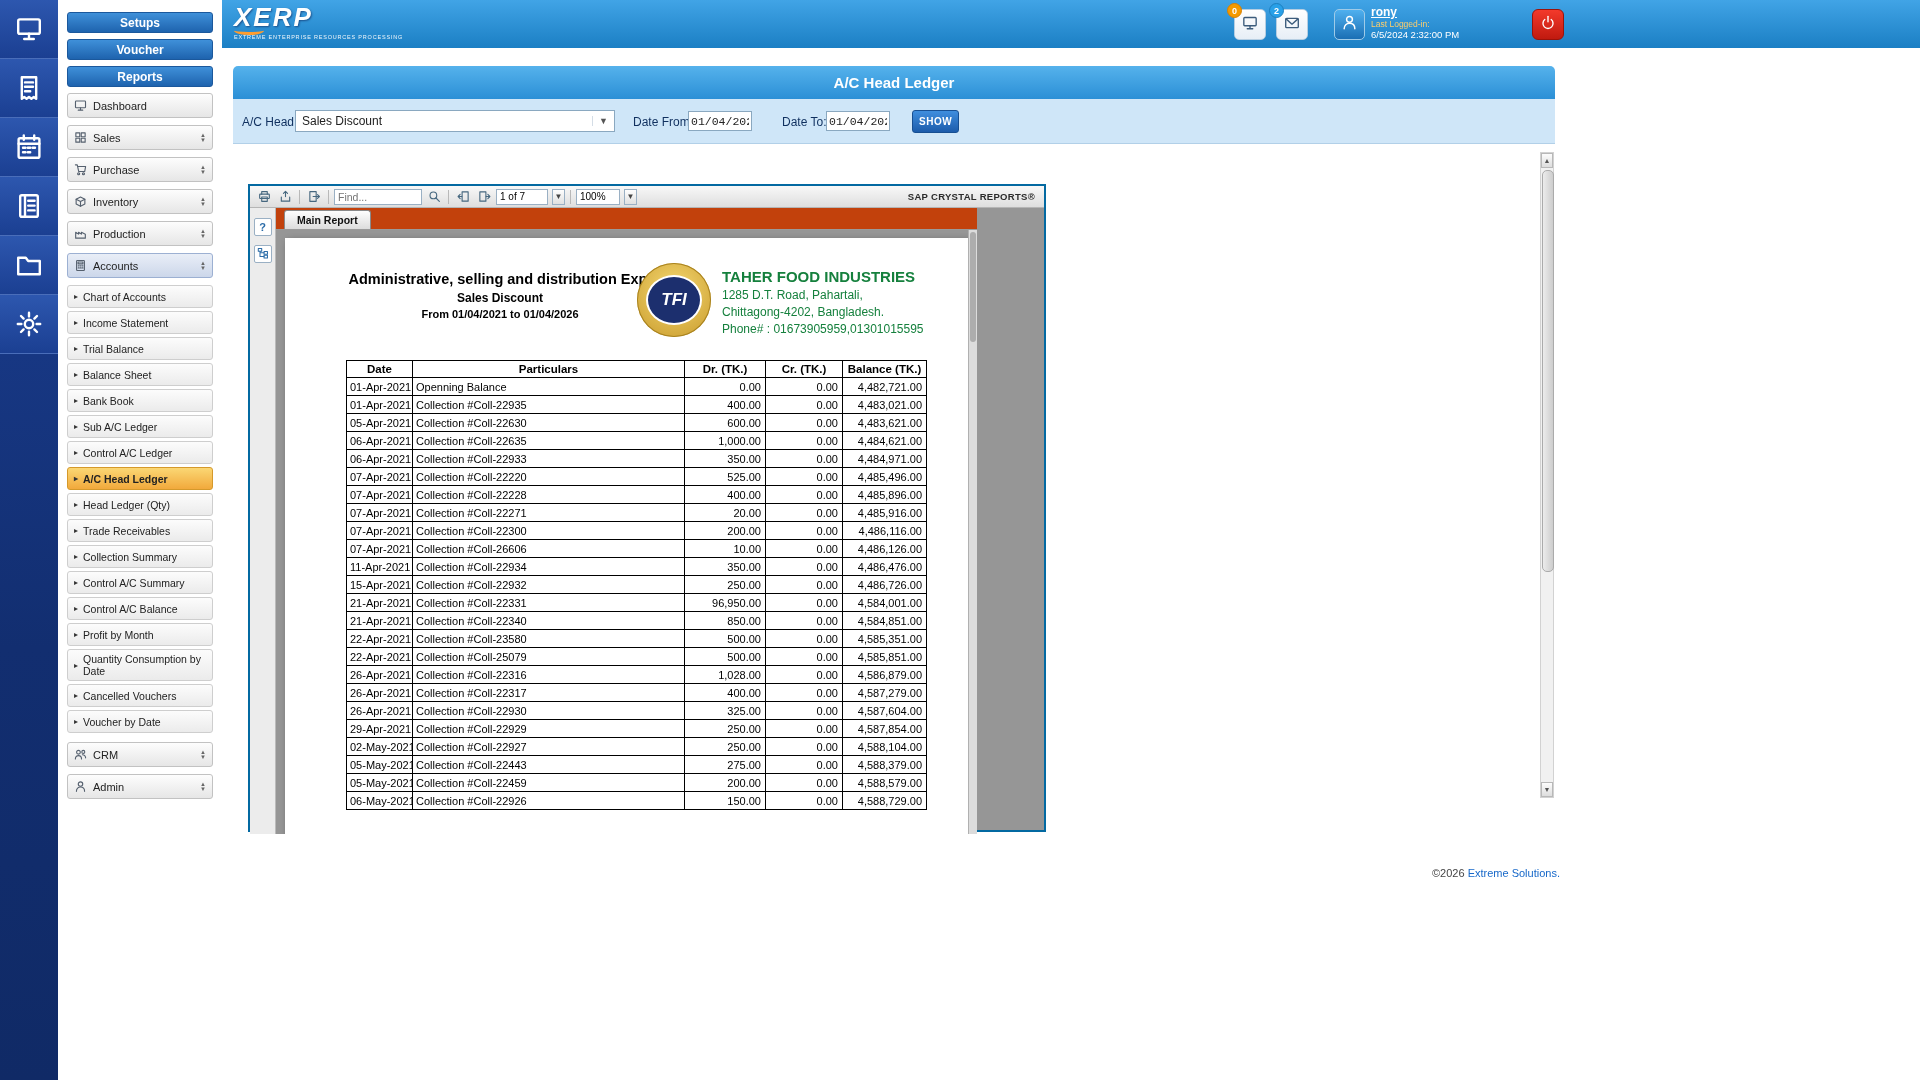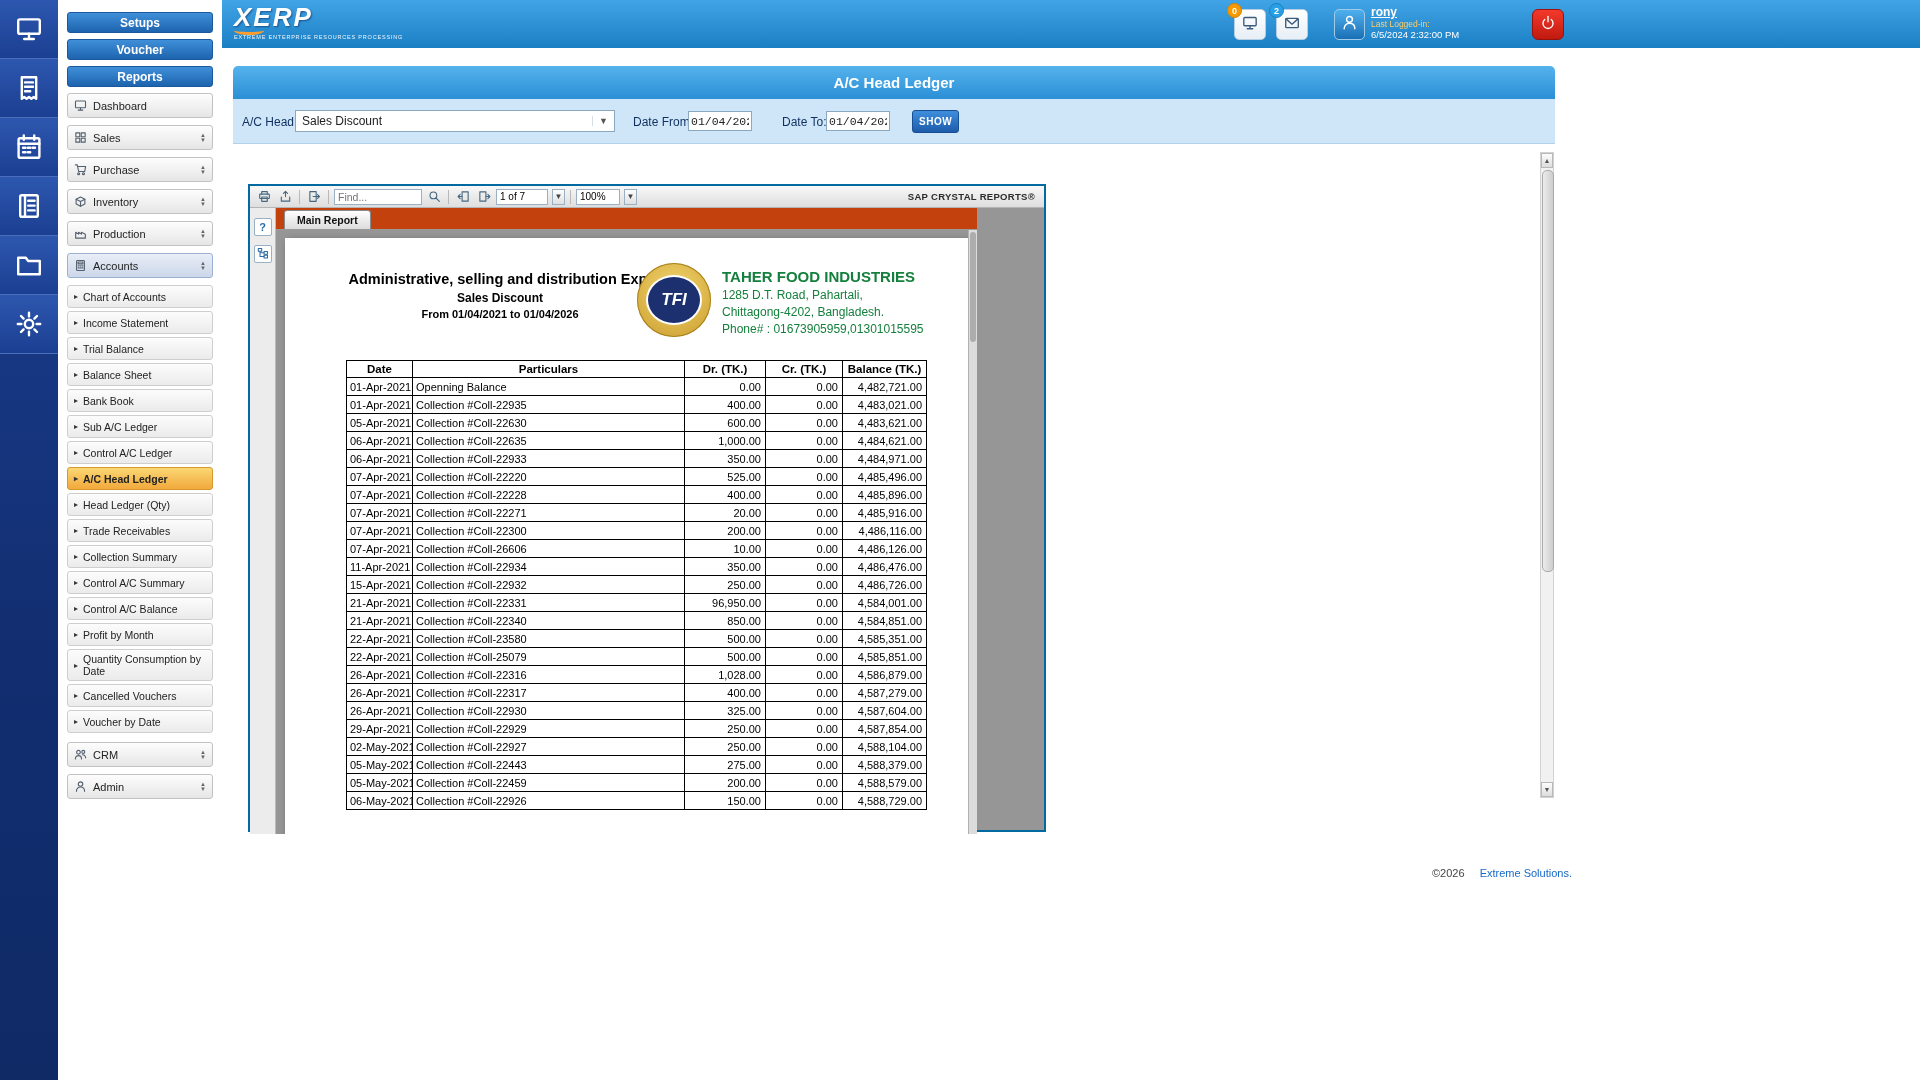--- a/index.html
+++ b/index.html
@@ -119,21 +119,21 @@
 
   
   .page-scroll{position:absolute;left:1540px;top:152px;width:14px;height:646px;background:#f1f1f1;border:1px solid #d2d2d2;box-sizing:border-box;}
   .ps-btn{position:absolute;left:0;width:12px;height:15px;background:linear-gradient(#fcfcfc,#dddddd);border:1px solid #b8b8b8;color:#555;
     font-size:7px;display:flex;align-items:center;justify-content:center;cursor:pointer;box-sizing:border-box;}
   #psUp{top:0;} #psDown{bottom:0;}
   .ps-thumb{position:absolute;left:1px;top:17px;width:10px;height:400px;background:linear-gradient(90deg,#ececec,#cdcdcd);
     border:1px solid #ababab;border-radius:5px;cursor:pointer;}
 
   .footer{position:absolute;left:1432px;top:867px;font-size:11px;color:#444;white-space:nowrap;}
-  .footer a{color:#1768c9;text-decoration:none;cursor:pointer;margin-left:12px;}
+  .footer a{color:#1768c9;text-decoration:none;cursor:pointer;}
 </style>
 </head>
 <body>
 
 <div class="app">
 
   <div class="rail" id="rail">
       <div class="rail-tile">
         <svg viewBox="0 0 14 14" fill="none" stroke="currentColor" stroke-width="1.2" stroke-linecap="round" stroke-linejoin="round">
           <rect x="1.6" y="2.2" width="10.8" height="7.2" rx="0.8"></rect>

